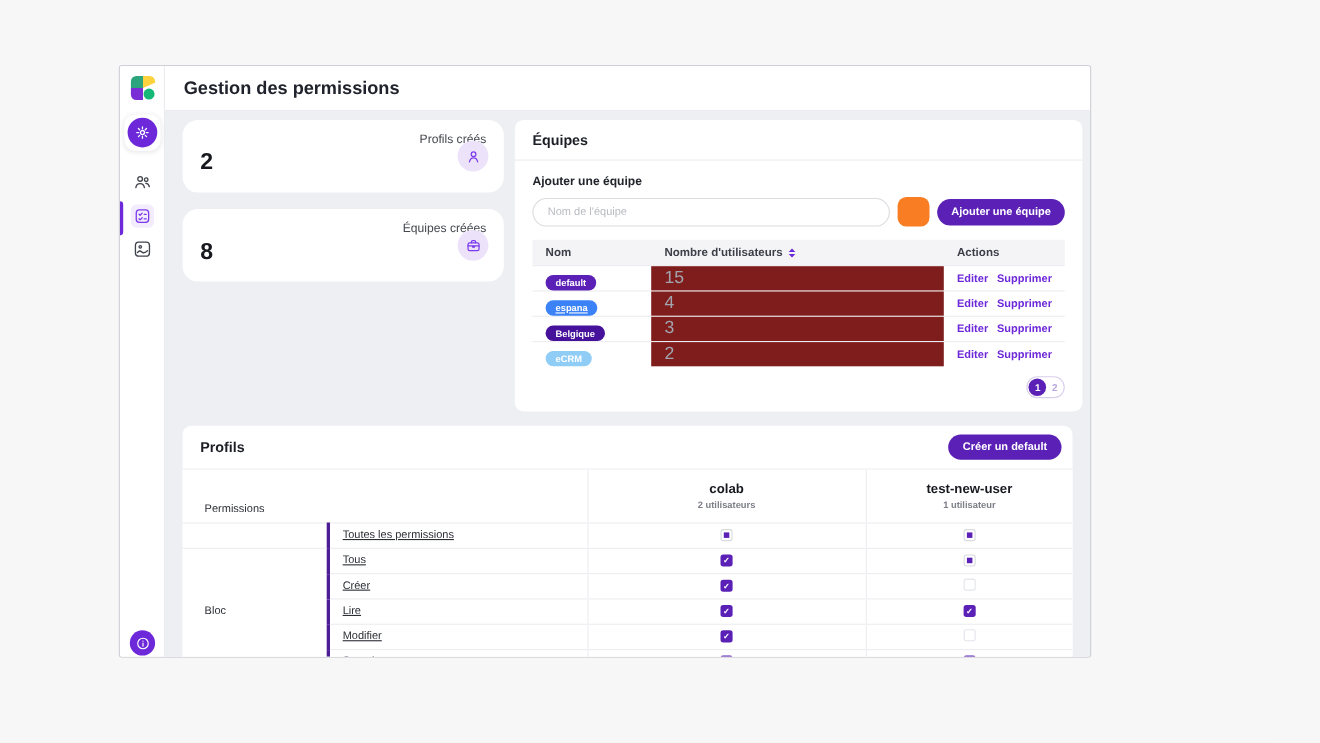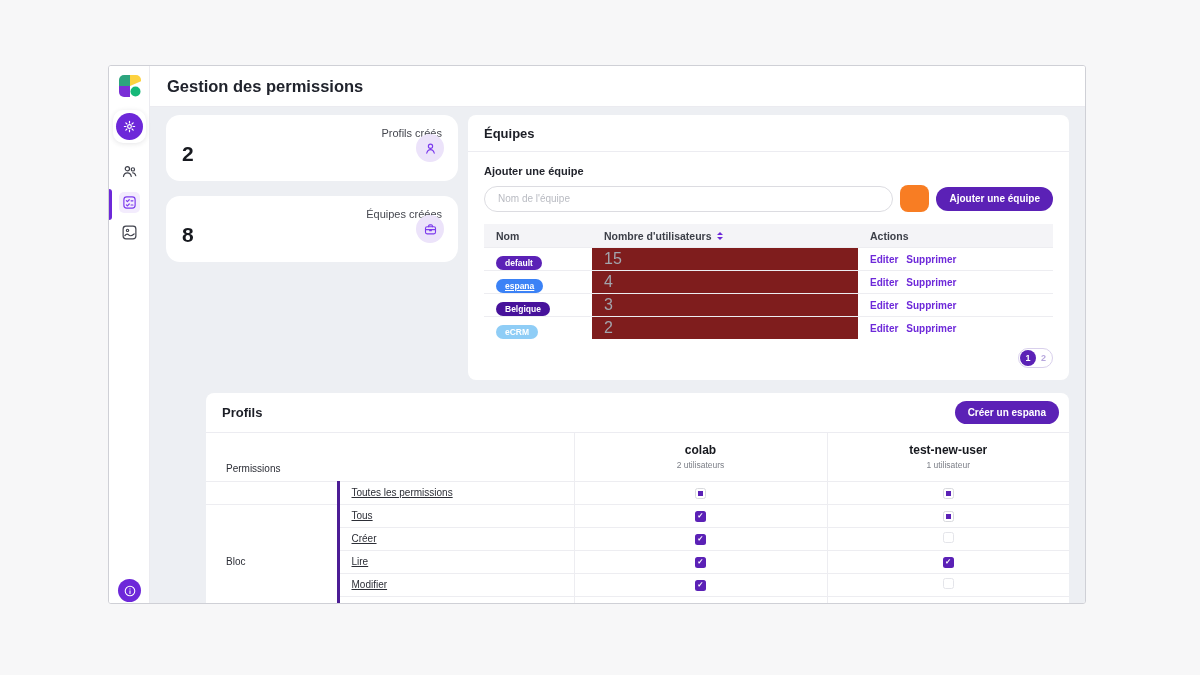--- a/index.html
+++ b/index.html
@@ -1,18 +1,18 @@
 <!DOCTYPE html>
 <html><head>
 <meta charset="utf-8">
 <style>
   * { box-sizing: border-box; margin: 0; padding: 0; }
   html,body { width:1200px; height:675px; background:#f7f7f8; font-family:"Liberation Sans", sans-serif; overflow:hidden; }
 
-  .window { position:absolute; left:108px; top:65px; width:978px; height:539px;
+  .window { position:absolute; left:108px; top:59px; width:884px; height:539px;
     background:#fff; border:1px solid #cfd0d6; border-radius:3px; overflow:hidden; }
 
   
   .sidebar { position:absolute; left:0; top:0; bottom:0; width:41px; background:#fff;
     border-right:1px solid #ebebf0; z-index:3; }
   .logo-wrap { position:absolute; top:7px; left:8px; width:26px; height:26px; }
   .nav-item { position:absolute; left:0; width:41px; display:flex; justify-content:center; cursor:pointer; }
   .gear-wrap { position:absolute; top:44px; left:4px; width:33px; height:33px; background:#fff;
     border-radius:10px; box-shadow:0 1px 5px rgba(40,40,60,.12); display:flex; align-items:center; justify-content:center; }
   .gear-circle { width:27px; height:27px; border-radius:50%; background:#6d28d9; display:flex; align-items:center; justify-content:center; }
@@ -71,32 +71,32 @@
   .sort .up { border-bottom:3.5px solid #6d28d9; }
   .sort .down { border-top:3.5px solid #6d28d9; }
 
   .pag-row { display:flex; justify-content:flex-end; margin-top:9px; }
   .pag { display:flex; align-items:center; border:1.5px solid #d9d0ec; border-radius:999px; padding:1px; background:#fff; }
   .pag-cur { width:16px; height:16px; border-radius:50%; background:#5b21b6; color:#fff; font-size:9px; font-weight:bold;
     display:flex; align-items:center; justify-content:center; cursor:pointer; }
   .pag-next { width:15px; text-align:center; font-size:9px; color:#b7a7dd; font-weight:bold; cursor:pointer; }
 
   
-  .profiles { margin-top:13px; border-radius:8px 8px 0 0;margin-left:40px; }
+  .profiles { margin-top:13px; border-radius:8px 8px 0 0; }
   .prof-head { display:flex; justify-content:space-between; align-items:center; padding:8px 10px 8px 16px;
     border-bottom:1px solid #ececf1; }
   .prof-title { font-size:13px; font-weight:bold; color:#1c1e26; }
 
   .perm-table { width:100%; border-collapse:collapse; table-layout:fixed; background:#fff; }
   .perm-table td { font-size:10px; color:#2c2e36; }
   .ph td { height:48px; border-bottom:1px solid #ededf1; }
   .perm-hlabel { vertical-align:bottom; padding:0 0 7px 20px; }
   .col-head { text-align:center; vertical-align:middle; border-left:1px solid #ededf1; }
   .col-name { font-size:12px; font-weight:bold; color:#17191f; }
-  .col-sub { font-size:8.5px; color:#7c7f87; margin-top:3px; }
+  .col-sub { font-size:8.5px; color:#7c7f87; margin-top:3px;font-weight:bold; }
   .pr td { height:23px; }
   .pr td.bordered { border-top:1px solid #ededf1; }
   .group-cell { padding-left:20px; vertical-align:middle; }
   .label-cell { padding-left:12px; border-left:3px solid #4c1d95;text-decoration:underline; }
   .cb-cell { border-left:1px solid #ededf1; text-align:center; vertical-align:middle; }
   .cb { width:11px; height:11px; border-radius:2.5px; display:inline-flex; align-items:center; justify-content:center;
     cursor:pointer; line-height:1; }
   .cb.checked { background:#5b21b6; color:#fff; font-size:7.5px; font-weight:bold; }
   .cb.indeterminate { background:#fff; border:1px solid #d9dade; }
   .cb.indeterminate::after { content:""; width:5px; height:5px; background:#5b21b6; display:block; }
@@ -262,21 +262,21 @@
               <div class="pag-next">2</div>
             </div>
           </div>
         </div>
       </div>
     </div>
 
     <div class="panel profiles">
       <div class="prof-head">
         <div class="prof-title">Profils</div>
-        <button class="pill-btn" style="height:23px">Créer un espana</button>
+        <button class="pill-btn" style="height:23px">Créer un default</button>
       </div>
       <table class="perm-table">
         <colgroup>
             <col style="width:132px">
             <col style="width:236px">
             <col style="width:253px">
             <col>
           </colgroup>
         <tbody>
             <tr class="ph">

